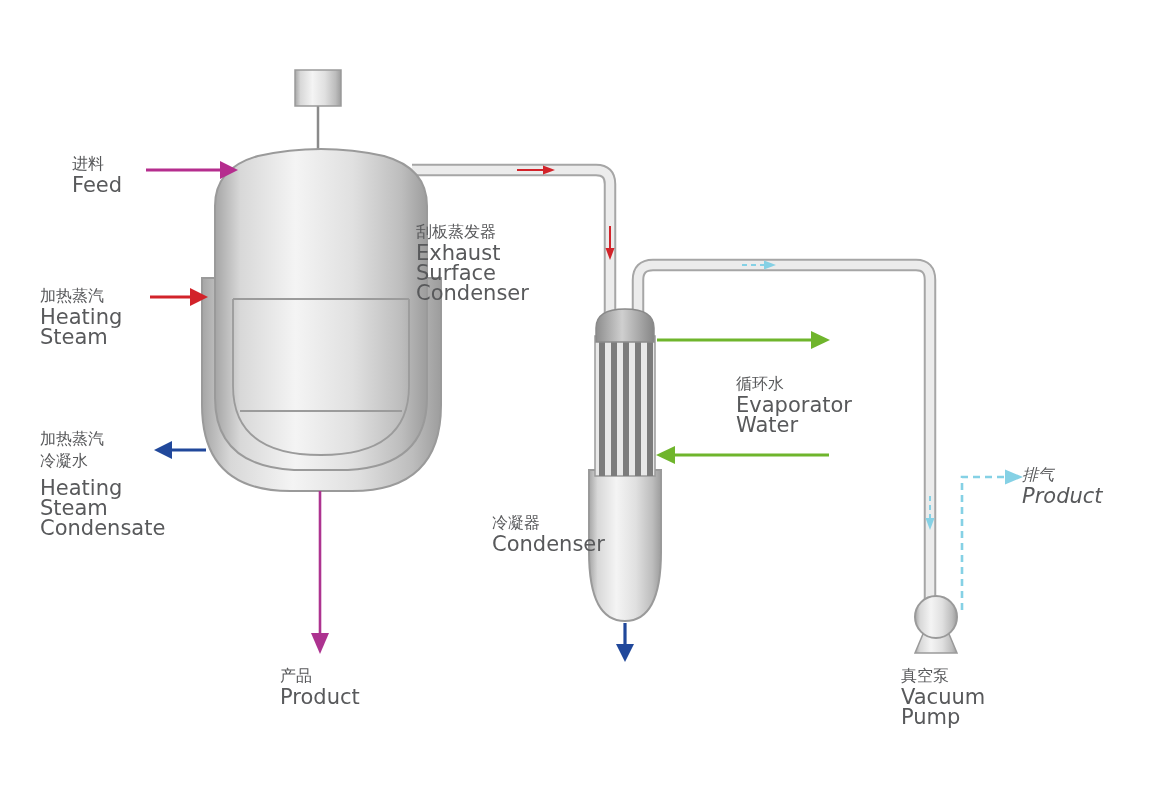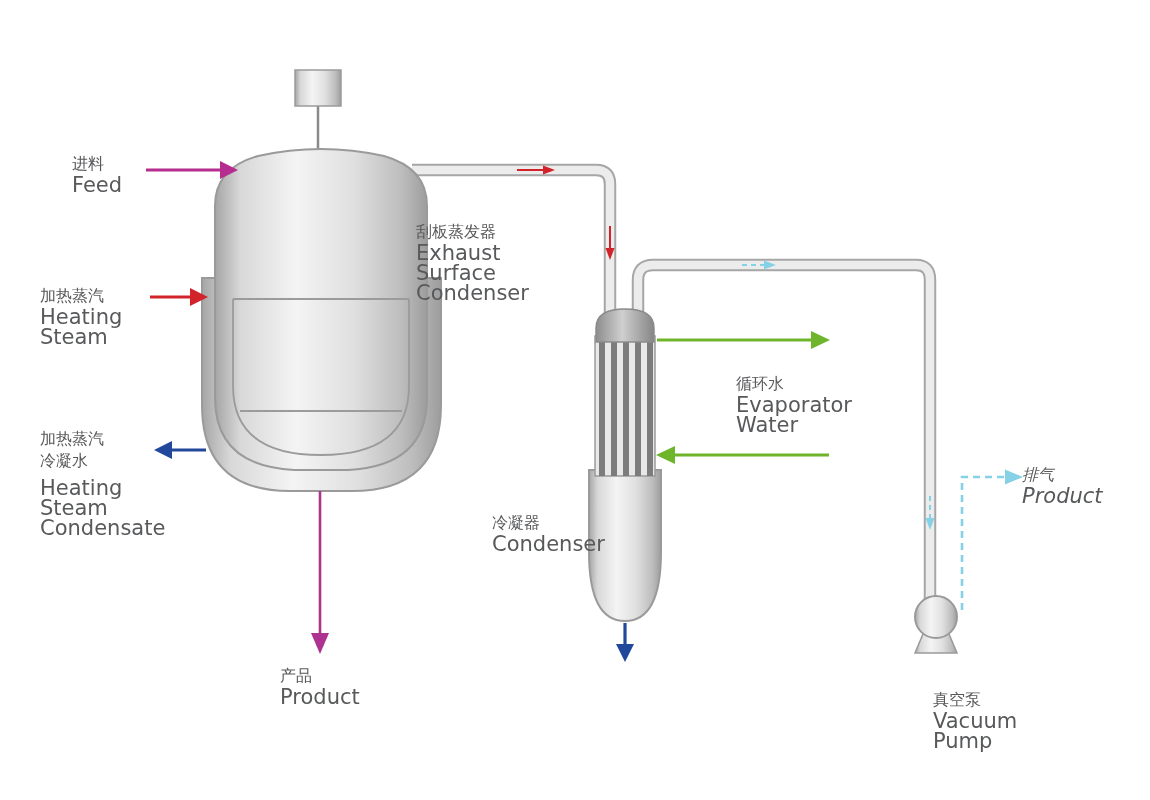--- a/index.html
+++ b/index.html
@@ -178,19 +178,19 @@
     <span class="zh">冷凝器</span>
     <span class="en">Condenser</span>
   </div>
 
 
   <div class="lbl" style="left:1022px;top:464px;width:76px;font-style:italic;">
     <span class="zh">排气</span>
     <span class="en">Product</span>
   </div>
 
-  <div class="lbl" style="left:901px;top:689px;width:70px;margin-left:32px;">
+  <div class="lbl" style="left:901px;top:665px;width:70px;">
     <span class="zh">真空泵</span>
     <span class="en">Vacuum</span>
     <span class="en">Pump</span>
   </div>
 
 </div>
 
 </body></html>

